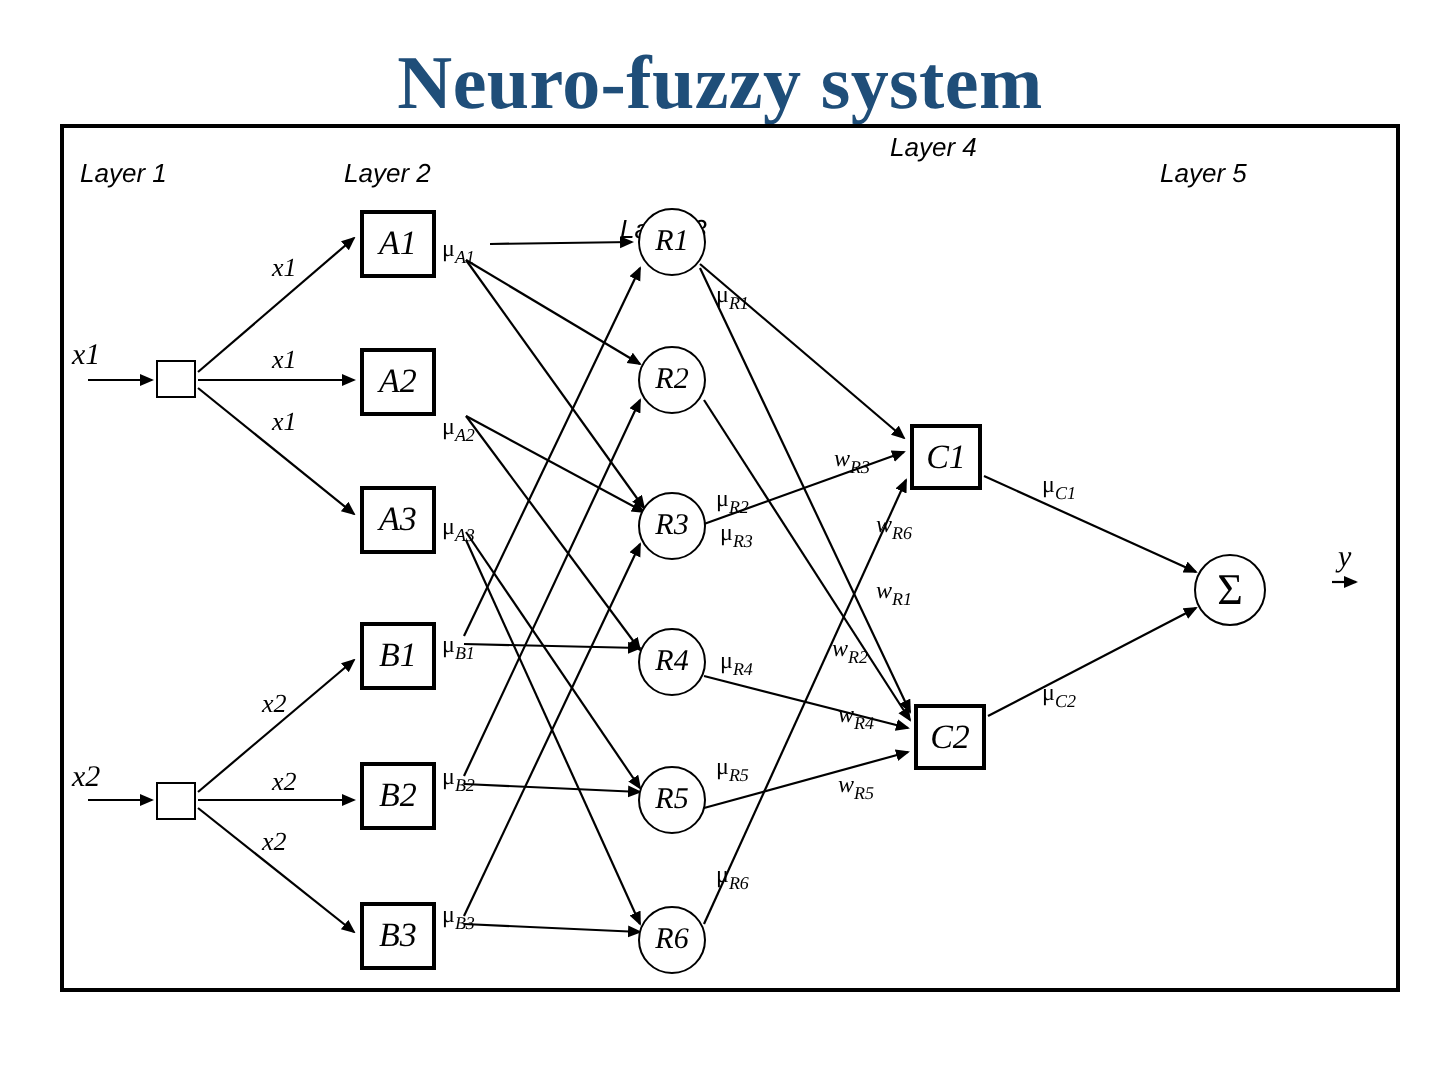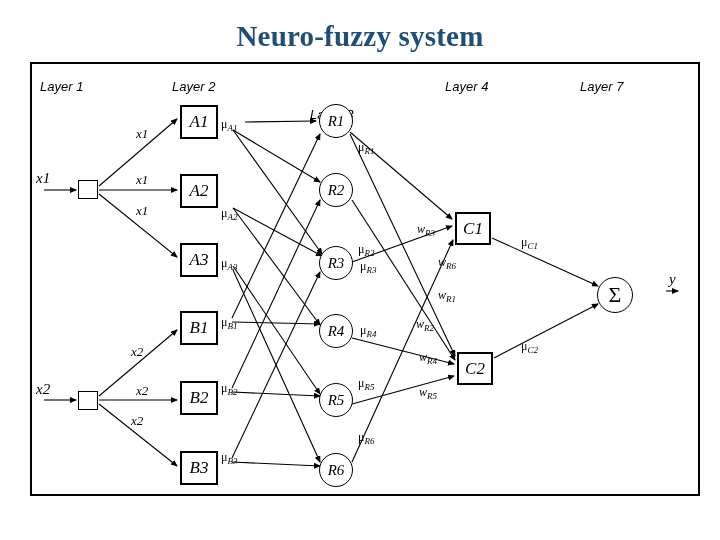--- a/index.html
+++ b/index.html
@@ -16,21 +16,21 @@
     font-family: "Liberation Serif", serif;
   }
   #title {
     position: absolute;
     top: 20px;
     left: 0;
     width: 720px;
     text-align: center;
     font-family: "Liberation Serif", serif;
     font-weight: bold;
-    font-size: 29px;
+    font-size: 38px;
     color: #1F4E79;
     letter-spacing: 0.2px;
   }
   #frame {
     position: absolute;
     left: 30px;
     top: 62px;
     width: 670px;
     height: 434px;
     border: 2px solid #000000;
@@ -190,22 +190,22 @@
       <line x1="492" y1="238" x2="598" y2="286"></line>
       <line x1="494" y1="358" x2="598" y2="304"></line>
 
       <line x1="666" y1="291" x2="678" y2="291"></line>
     </g>
   </svg>
 
   <div class="layer-label" style="left:40px;  top:79px;">Layer 1</div>
   <div class="layer-label" style="left:172px; top:79px;">Layer 2</div>
   <div class="layer-label" style="left:310px; top:79px;margin-top:28px;">Layer 3</div>
-  <div class="layer-label" style="left:445px; top:79px;">Layer 4</div>
-  <div class="layer-label" style="left:580px; top:79px;">Layer 7</div>
+  <div class="layer-label" style="left:445px; top:66px;">Layer 4</div>
+  <div class="layer-label" style="left:580px; top:79px;">Layer 5</div>
 
   <div class="var-label" style="left:36px; top:170px;">x1</div>
   <div class="input-node" style="left:78px; top:180px; width:20px; height:19px;"></div>
 
   <div class="var-label" style="left:36px; top:381px;">x2</div>
   <div class="input-node" style="left:78px; top:391px; width:20px; height:19px;"></div>
 
   <div class="edge-label" style="left:136px; top:126px;">x1</div>
   <div class="edge-label" style="left:136px; top:172px;">x1</div>
   <div class="edge-label" style="left:136px; top:203px;">x1</div>

